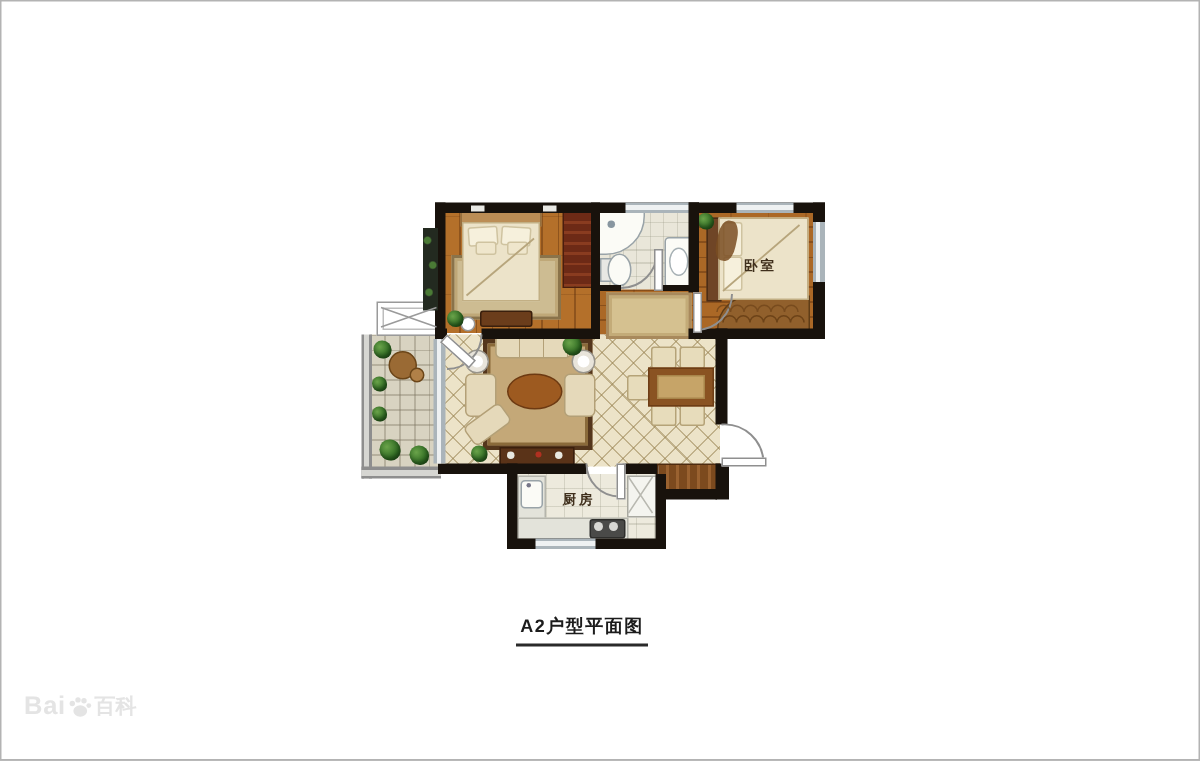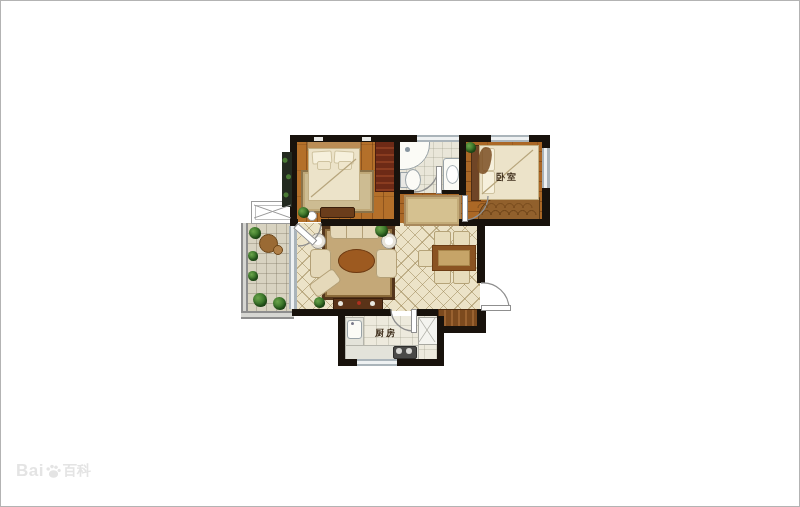--- a/index.html
+++ b/index.html
@@ -208,20 +208,21 @@
       <g stroke="#6d4318" stroke-width="1" fill="none">
         <path d="M 481 214 a 4.5 4.5 0 0 1 9 0 a 4.5 4.5 0 0 1 9 0 a 4.5 4.5 0 0 1 9 0 a 4.5 4.5 0 0 1 9 0 a 4.5 4.5 0 0 1 9 0 a 4.5 4.5 0 0 1 9 0"></path>
         <path opacity="0.7" d="M 477 207 a 4.5 4.5 0 0 1 9 0 a 4.5 4.5 0 0 1 9 0 a 4.5 4.5 0 0 1 9 0 a 4.5 4.5 0 0 1 9 0 a 4.5 4.5 0 0 1 9 0 a 4.5 4.5 0 0 1 9 0"></path>
       </g>
       <g stroke="#b8b8b0" stroke-width="1">
         <path d="M 418 317 L 434 341 M 434 317 L 418 341"></path>
       </g>
     </svg>
   </div>
 
+  <div id="caption" class="a" style="left:343px;top:408px;width:88px;">A2户型平面图</div>
 
   <div id="watermark" class="a" style="left:15px;top:460px;">
     <span class="lat">Bai</span>
     <svg width="17" height="16" viewBox="0 0 17 16" style="margin:0 1px;">
       <g fill="#e4e4e4">
         <ellipse cx="8.5" cy="11" rx="4.6" ry="3.8"></ellipse>
         <circle cx="3.2" cy="6" r="1.8"></circle>
         <circle cx="7" cy="3.6" r="1.8"></circle>
         <circle cx="11" cy="4.2" r="1.8"></circle>
         <circle cx="14.2" cy="7.4" r="1.6"></circle>

